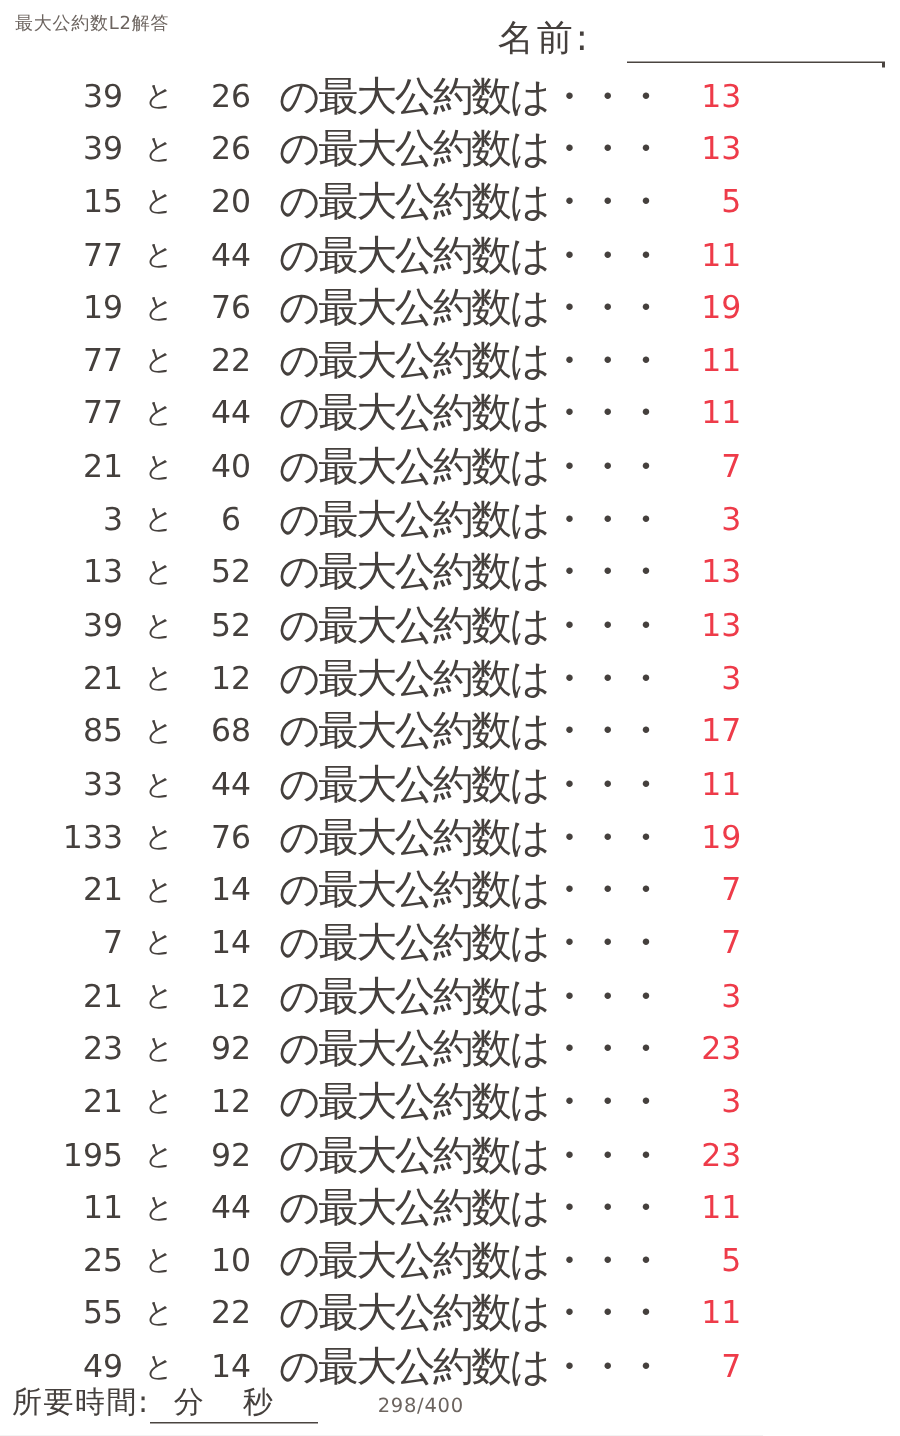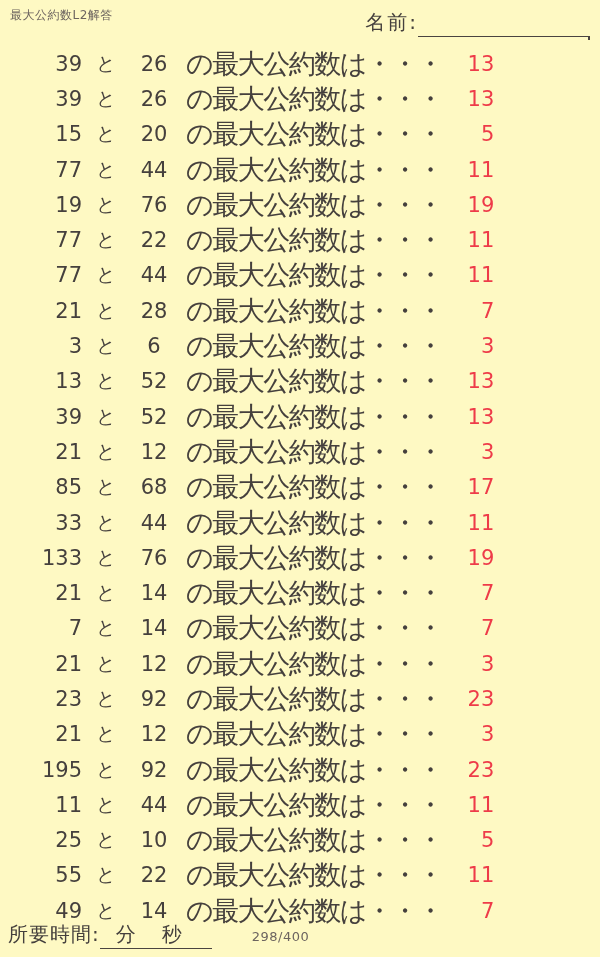--- a/index.html
+++ b/index.html
@@ -1,35 +1,36 @@
 <!DOCTYPE html>
 <html style="--text-color: #45403d; --answer-color: #ee3b49; --muted-color: #6c645f; --footer-gray: #8c8c8c;"><head>
 <meta charset="utf-8">
 <style>
   * { margin:0; padding:0; box-sizing:border-box; }
   html,body { background:#e9e9e9; }
   .sheet {
     position:relative;
     width:600px; height:957px;
     margin:0 auto;
-    background:#fef9c3;
+    background:#ffffff;
     font-family:"DejaVu Sans", sans-serif;
     color:var(--text-color,#45403d);
     overflow:hidden;
   }
   
   .doc-title {
     position:absolute; left:10px; top:7px;
     font-size:12px; color:var(--muted-color,#6c645f);
     letter-spacing:0.5px;
   }
   .name-block {
     position:absolute; top:9px; right:12px;
     display:flex; align-items:flex-end;
-    font-size:20px;
+    font-size:24px;
+    gap:24px;
   }
   .name-label { letter-spacing:2px; padding-bottom:1px; }
   .name-line {
     display:inline-block; width:170px; height:23px;
     border-bottom:1.6px solid #4a4440;
     position:relative;
   }
   .name-line::after {
     content:""; position:absolute; right:-2px; bottom:-4px;
     width:2px; height:4px; background:#4a4440;
@@ -133,21 +134,21 @@
       <span class="c1">77</span>
       <span class="c2">と</span>
       <span class="c3">44</span>
       <span class="c4">の最大公約数は・・・</span>
       <span class="c5">11</span>
     </div>
 
     <div class="row">
       <span class="c1">21</span>
       <span class="c2">と</span>
-      <span class="c3">28</span>
+      <span class="c3">40</span>
       <span class="c4">の最大公約数は・・・</span>
       <span class="c5">7</span>
     </div>
 
     <div class="row">
       <span class="c1">3</span>
       <span class="c2">と</span>
       <span class="c3">6</span>
       <span class="c4">の最大公約数は・・・</span>
       <span class="c5">3</span>

